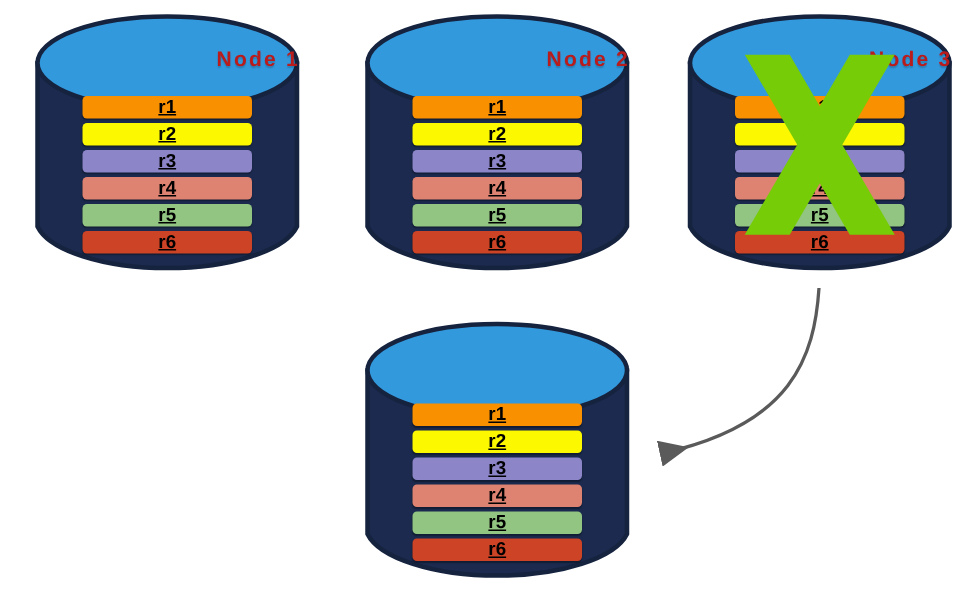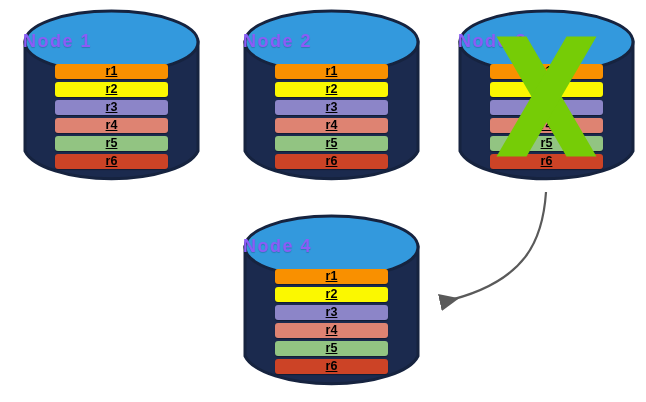--- a/index.html
+++ b/index.html
@@ -26,24 +26,24 @@
   }
   .node-svg {
     position: absolute;
     left: 0; top: 0;
     overflow: visible;
   }
   .node-title {
     position: absolute;
     left: 0;
     width: 100%;
-    text-align: left;
-    color: #8b5cf6;
+    text-align: right;
+    color: #b91c1c;
     font-weight: bold;
-    font-size: 18px;
+    font-size: 14px;
     letter-spacing: 1.5px;
     line-height: 1;
     pointer-events: none;
     text-shadow: 0 1px 1px rgba(0,0,0,0.18);
   }
   .rows {
     position: absolute;
     display: flex;
     flex-direction: column;
     justify-content: space-between;
@@ -132,21 +132,20 @@
       <path d="M50,-65 L20,-65 L-50,55 L-20,55 Z" fill="#76CC06"></path>
     </g>
   </svg>
 </div>
 
 <div class="node" id="node4" style="left:243px; top:213px; width:177px; height:177px;">
   <svg class="node-svg" width="177" height="177" viewBox="0 0 177 177">
     <path d="M2,34 L2,143 A88,34 0 0 0 175,143 L175,34 Z" fill="#1B2A4E" stroke="#16233F" stroke-width="3"></path>
     <ellipse cx="88.5" cy="34" rx="86.5" ry="31" fill="#3399DD" stroke="#16233F" stroke-width="3"></ellipse>
   </svg>
-  <div class="node-title" style="top:24px;">Node  4</div>
   <div class="rows" style="left:32px; top:56px; width:113px; height:105px;">
     <div class="row" style="background:#F99000;">r1</div>
     <div class="row" style="background:#FBF800;">r2</div>
     <div class="row" style="background:#8C85C8;">r3</div>
     <div class="row" style="background:#DE8372;">r4</div>
     <div class="row" style="background:#92C482;">r5</div>
     <div class="row" style="background:#CC4326;">r6</div>
   </div>
 </div>
 

